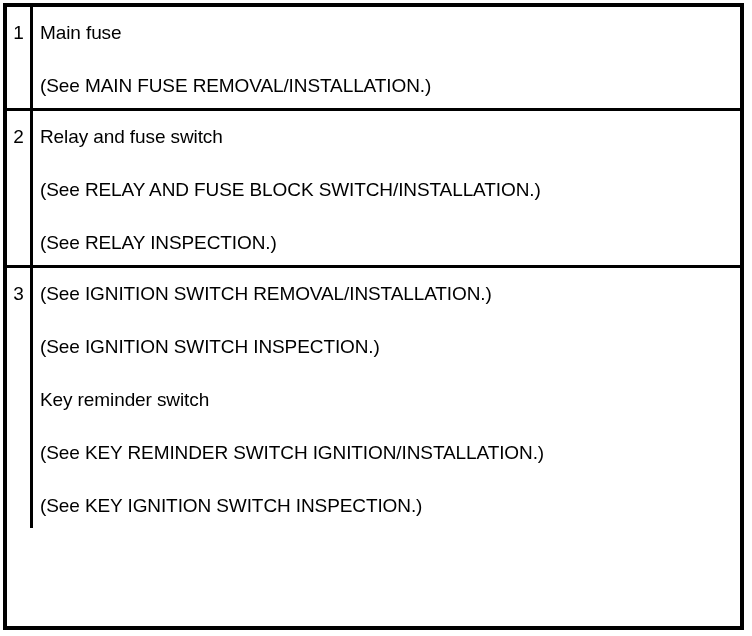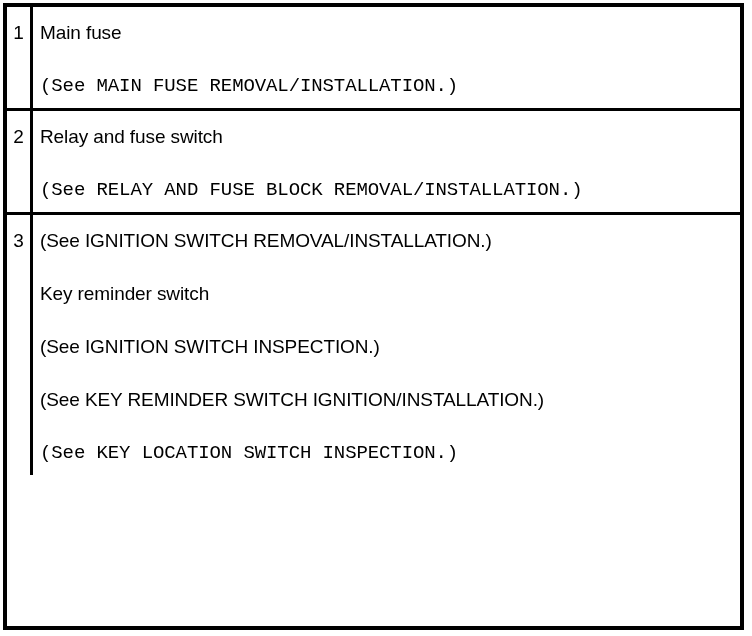--- a/index.html
+++ b/index.html
@@ -81,21 +81,20 @@
   .line {
     font-size: 19px;
     line-height: 24px;
     height: 24px;
     white-space: nowrap;
     letter-spacing: -0.1px;
     margin-bottom: 29px;
   }
   .line:last-child {
     margin-bottom: 0;
-    font-family: Liberation Mono, monospace;
   }
 </style>
 </head>
 <body>
 
 <div class="sheet">
   <div class="table-frame">
     <div class="table-body" id="table-body">
         <div class="row" style="flex: 0 0 120px;">
           <div class="num-cell">
@@ -105,30 +104,31 @@
             <div class="line">Main fuse</div>
             <div class="line">(See MAIN FUSE REMOVAL/INSTALLATION.)</div>
           </div>
         </div>
         <div class="row" style="flex: 0 0 226px;">
           <div class="num-cell">
             <span class="num-text">2</span>
           </div>
           <div class="desc-cell">
             <div class="line">Relay and fuse switch</div>
-            <div class="line">(See RELAY AND FUSE BLOCK REMOVAL/INSTALLATION.)</div>
+            <div class="line">(See RELAY AND FUSE BLOCK SWITCH/INSTALLATION.)</div>
+            <div class="line">(See RELAY INSPECTION.)</div>
           </div>
         </div>
         <div class="row" style="flex: 0 0 332px; border-bottom: none;">
           <div class="num-cell">
             <span class="num-text">3</span>
           </div>
           <div class="desc-cell">
             <div class="line">(See IGNITION SWITCH REMOVAL/INSTALLATION.)</div>
+            <div class="line">(See IGNITION SWITCH INSPECTION.)</div>
             <div class="line">Key reminder switch</div>
-            <div class="line">(See IGNITION SWITCH INSPECTION.)</div>
             <div class="line">(See KEY REMINDER SWITCH IGNITION/INSTALLATION.)</div>
-            <div class="line">(See KEY LOCATION SWITCH INSPECTION.)</div>
+            <div class="line">(See KEY IGNITION SWITCH INSPECTION.)</div>
           </div>
         </div>
       </div>
   </div>
 </div>
 
 </body></html>

